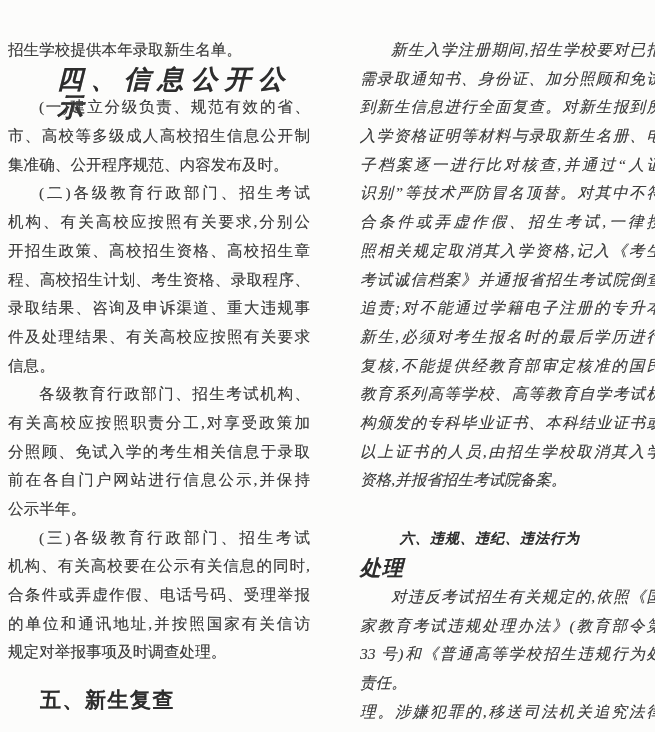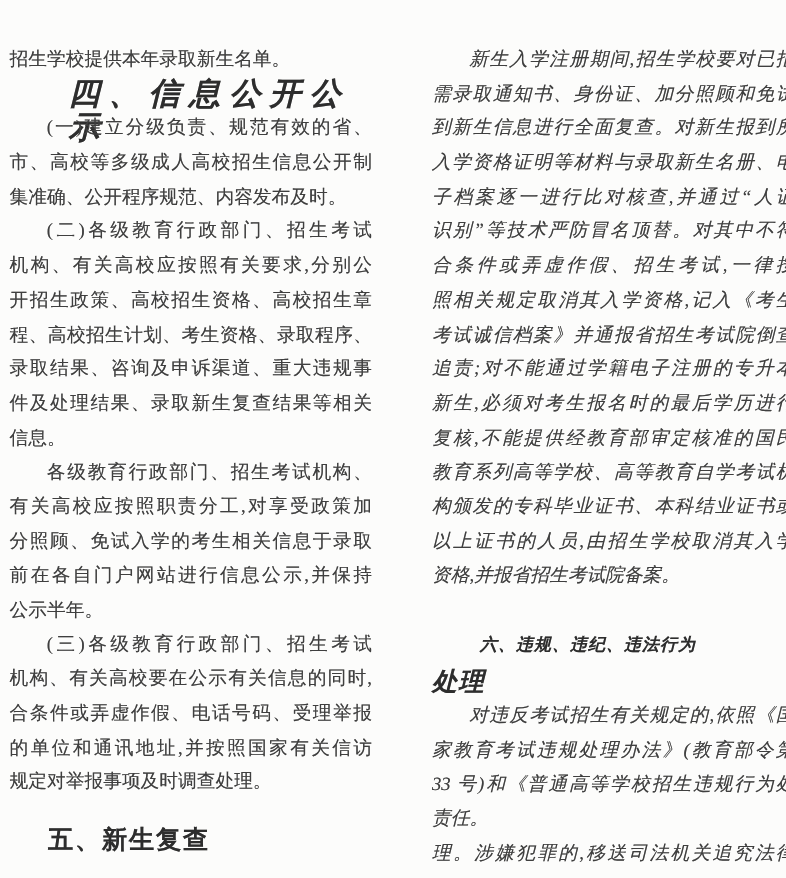--- a/index.html
+++ b/index.html
@@ -81,21 +81,21 @@
       <div class="ln end">招生学校提供本年录取新生名单。</div>
       <div class="ln hd h4">四、信息公开公示</div>
       <div class="ln start">(一)建立分级负责、规范有效的省、</div>
       <div class="ln mid">市、高校等多级成人高校招生信息公开制</div>
       <div class="ln end">集准确、公开程序规范、内容发布及时。</div>
       <div class="ln start">(二)各级教育行政部门、招生考试</div>
       <div class="ln mid">机构、有关高校应按照有关要求,分别公</div>
       <div class="ln mid">开招生政策、高校招生资格、高校招生章</div>
       <div class="ln mid">程、高校招生计划、考生资格、录取程序、</div>
       <div class="ln mid">录取结果、咨询及申诉渠道、重大违规事</div>
-      <div class="ln mid">件及处理结果、录取新生复查结果等相关</div>
+      <div class="ln mid">件及处理结果、有关高校应按照有关要求</div>
       <div class="ln end">信息。</div>
       <div class="ln start">各级教育行政部门、招生考试机构、</div>
       <div class="ln mid">有关高校应按照职责分工,对享受政策加</div>
       <div class="ln mid">分照顾、免试入学的考生相关信息于录取</div>
       <div class="ln mid">前在各自门户网站进行信息公示,并保持</div>
       <div class="ln end">公示半年。</div>
       <div class="ln start">(三)各级教育行政部门、招生考试</div>
       <div class="ln mid">机构、有关高校要在公示有关信息的同时,</div>
       <div class="ln mid">合条件或弄虚作假、电话号码、受理举报</div>
       <div class="ln mid">的单位和通讯地址,并按照国家有关信访</div>

